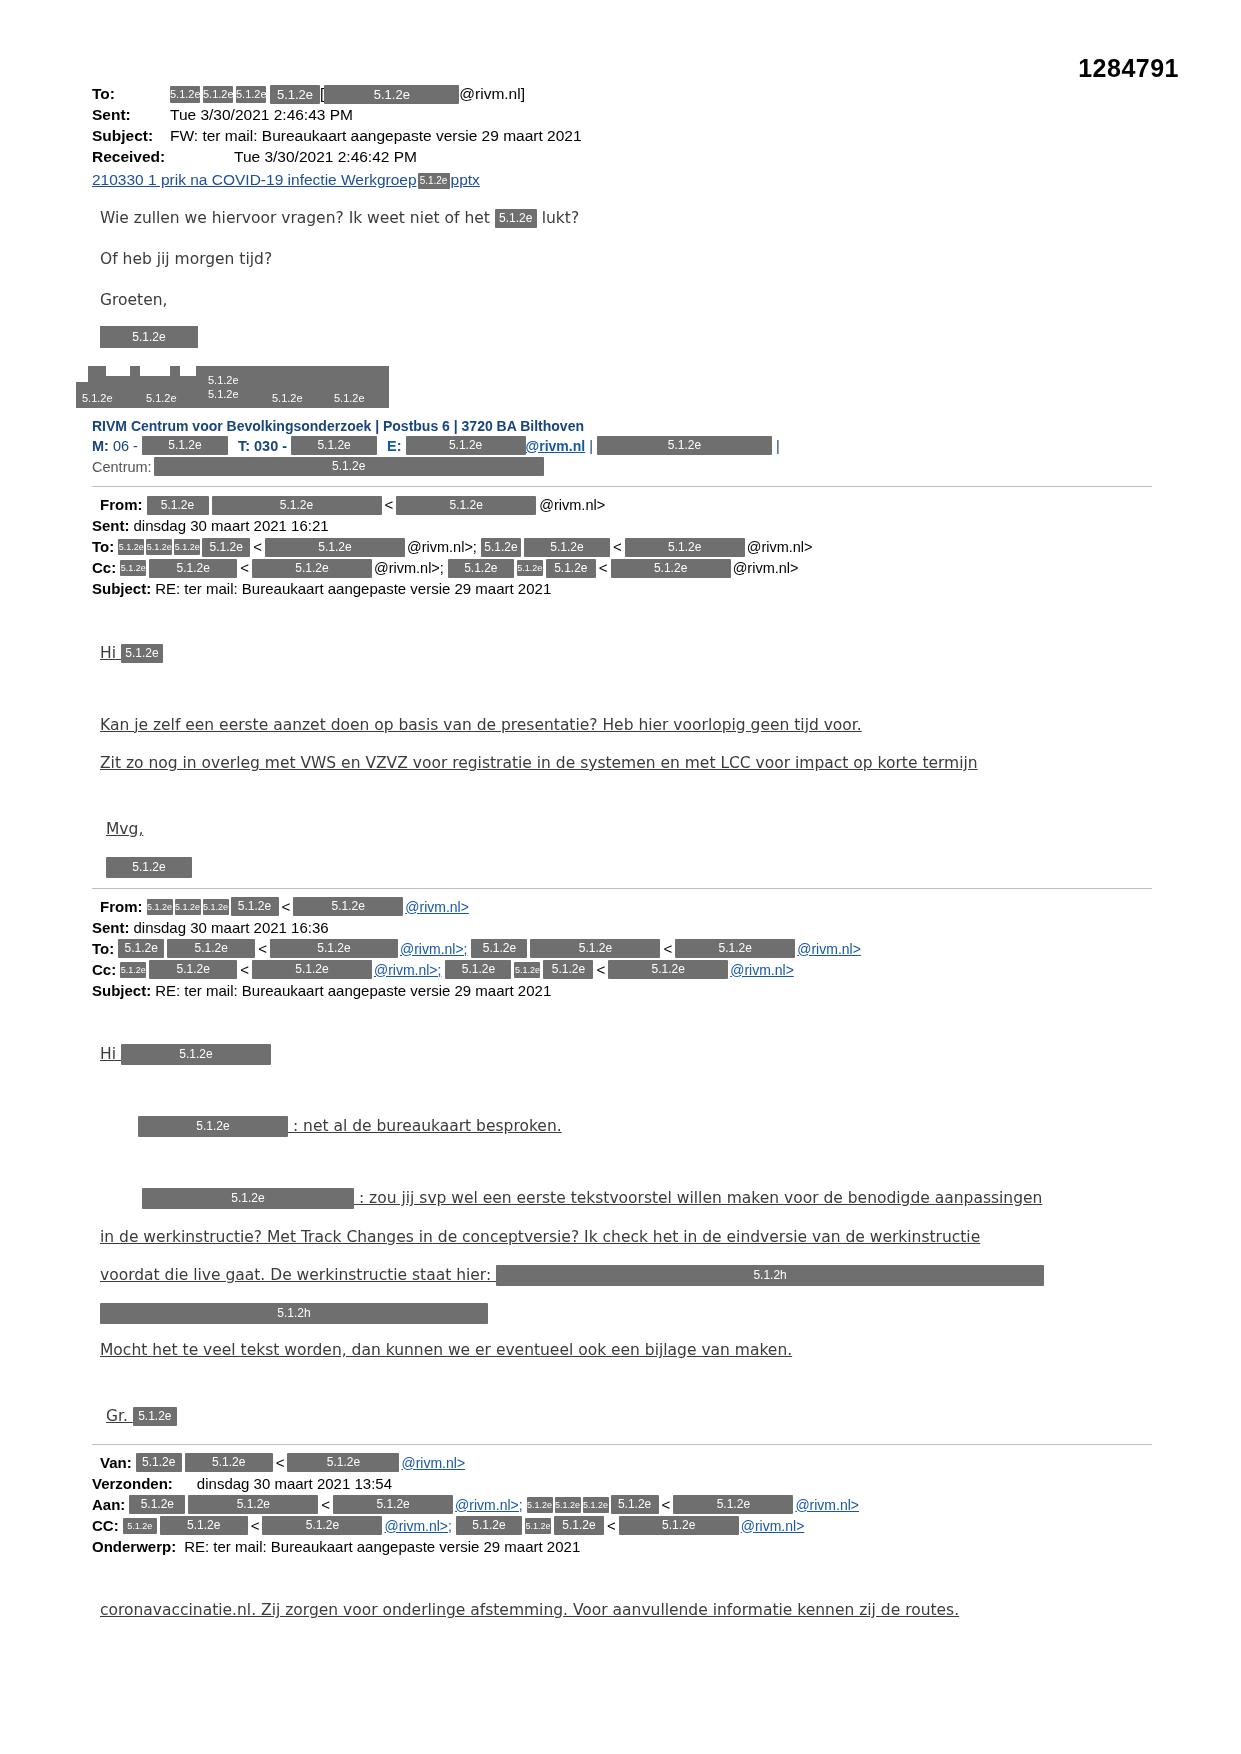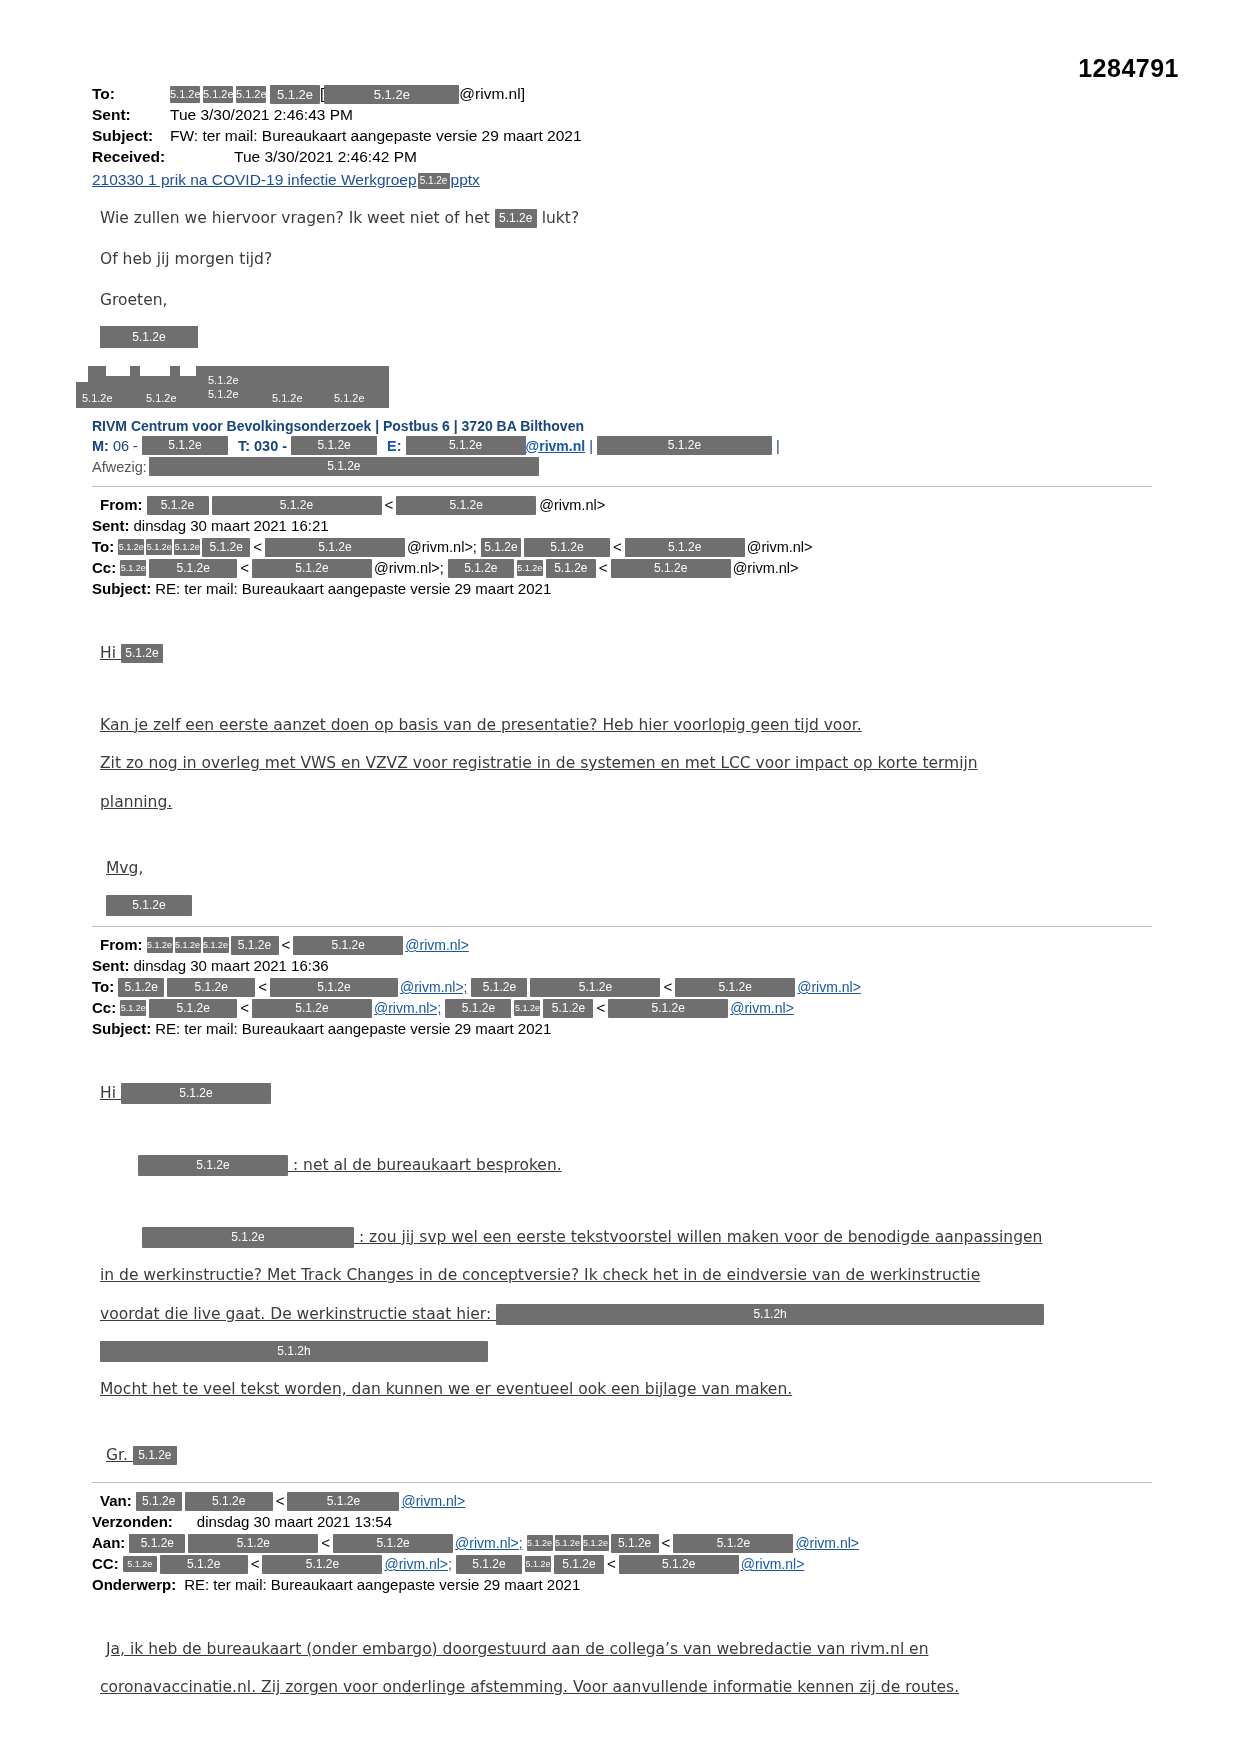--- a/index.html
+++ b/index.html
@@ -271,21 +271,21 @@
       <span class="redact" style="width:86px;height:19px;font-size:12px;line-height:19px;margin-left:4px;">5.1.2e</span>
       <b style="margin-left:10px;color:#1558a8;">E:</b>
       <span class="redact" style="width:120px;height:19px;font-size:12px;line-height:19px;margin-left:4px;">5.1.2e</span>
       <a class="mail-link" href="#">@rivm.nl</a>
       <span style="margin:0 4px;">|</span>
       <span class="redact" style="width:175px;height:19px;font-size:12px;line-height:19px;">5.1.2e</span>
       <span style="margin-left:4px;">|</span>
     </div>
 
     <div class="afwezig">
-      <span>Afwezig:</span>
+      <span>Centrum:</span>
       <span class="redact" style="width:390px;height:19px;font-size:12px;line-height:19px;margin-left:2px;">5.1.2e</span>
     </div>
 
     <hr class="divider">
 
     <div class="q-hdr indent-8">
 
       <div class="q-row">
         <span class="lb">From:</span>
         <span class="redact" style="width:62px;height:19px;font-size:12px;line-height:19px;">5.1.2e</span>
@@ -341,21 +341,20 @@
 
     <p class="quote-body">
       <span>Hi</span>
       <span class="redact inline-mid" style="width:42px;height:19px;font-size:12px;line-height:19px;">5.1.2e</span>
     </p>
 
     <div class="sp-18"></div>
 
     <p class="quote-body">Kan je zelf een eerste aanzet doen op basis van de presentatie? Heb hier voorlopig geen tijd voor.</p>
     <p class="quote-body">Zit zo nog in overleg met VWS en VZVZ voor registratie in de systemen en met LCC voor impact op korte termijn</p>
-    <p class="quote-body">planning.</p>
 
     <div class="sp-12"></div>
 
     <p class="quote-body" style="margin-left:14px;">Mvg,</p>
     <div style="margin-left:14px;margin-top:2px;">
       <span class="redact" style="width:86px;height:21px;font-size:12px;line-height:21px;">5.1.2e</span>
     </div>
 
     <hr class="divider">
 
@@ -499,17 +498,16 @@
       </div>
 
       <div class="q-row" style="margin-left:-8px;">
         <span class="lb">Onderwerp:</span>
         <span style="margin-left:4px;">RE: ter mail: Bureaukaart aangepaste versie 29 maart 2021</span>
       </div>
     </div>
 
     <div class="sp-26"></div>
 
-    <p class="quote-body" style="margin-left:14px;">Ja, ik heb de bureaukaart (onder embargo) doorgestuurd aan de collega’s van webredactie van rivm.nl en</p>
     <p class="quote-body">coronavaccinatie.nl. Zij zorgen voor onderlinge afstemming. Voor aanvullende informatie kennen zij de routes.</p>
 
   </div>
 </div>
 
 </body></html>

